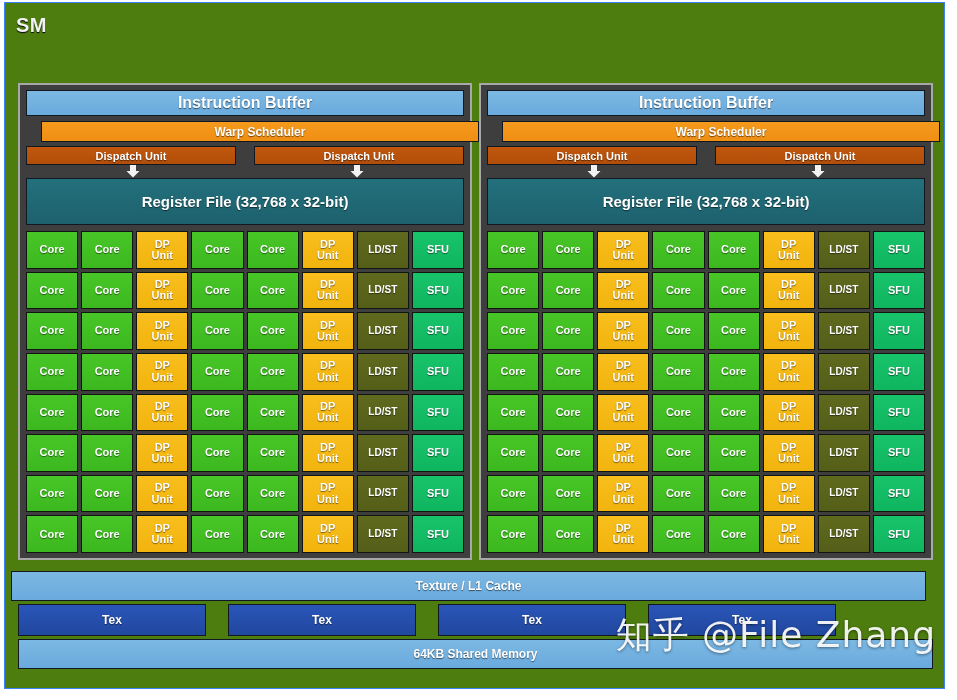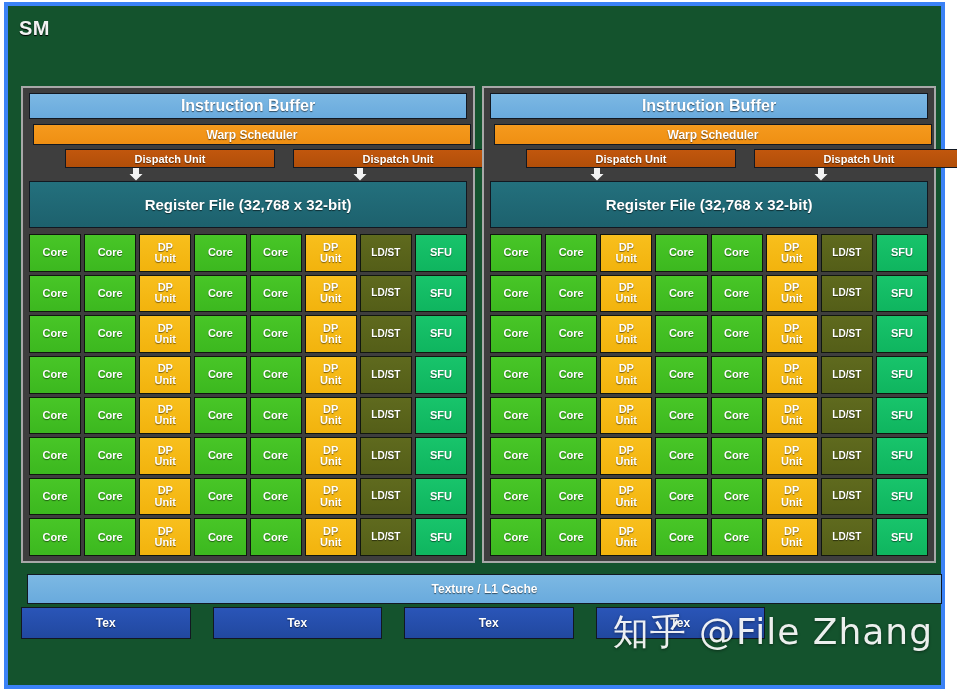--- a/index.html
+++ b/index.html
@@ -15,22 +15,22 @@
     font-family: "Liberation Sans", sans-serif;
   }
 
   
   #sm-panel {
     position: absolute;
     left: 4px;
     top: 2px;
     width: 941px;
     height: 687px;
-    background: #14532d;
-    border: 4px solid #3b82f6;
+    background: #4d7c0f;
+    border: 1px solid #3b82f6;
     box-sizing: border-box;
     padding: 0;
   }
 
   #sm-title {
     position: absolute;
     left: 11px;
     top: 11px;
     font-size: 20px;
     font-weight: bold;
@@ -81,32 +81,31 @@
 
   .instruction-buffer {
     position: absolute;
     left: 6px; top: 5px;
     width: 438px; height: 26px;
     background: linear-gradient(180deg,#7cb8e3 0%,#69aadd 100%);
     font-size: 16px;
   }
   .warp-scheduler {
     position: absolute;
-    left: 10px; top: 36px;
+    left: 21px; top: 36px;
     width: 438px; height: 21px;
     background: linear-gradient(180deg,#f59a1d 0%,#ef8f13 100%);
     font-size: 12px;
   }
   .dispatch-row {
     position: absolute;
     left: 6px; top: 61px;
     width: 438px; height: 27px;
     display: flex;
     gap: 18px;
-    margin-left: 36px;
   }
   .dispatch-unit {
     flex: 1 1 0;
     background: linear-gradient(180deg,#c1570d 0%,#b14e09 100%);
     font-size: 11px;
     height: 19px;
   }
   .arrow-row {
     position: absolute;
     left: 6px; top: 80px;
@@ -158,32 +157,32 @@
   }
   .cell-core { background: linear-gradient(180deg,#48c627 0%,#3cb81f 100%); }
   .cell-dp   { background: linear-gradient(180deg,#f8bf1d 0%,#f2b30d 100%); text-align: center; }
   .cell-ldst { background: linear-gradient(180deg,#5f6a1e 0%,#545e18 100%); font-size: 10px; }
   .cell-sfu  { background: linear-gradient(180deg,#18c46b 0%,#0fb55f 100%); }
   .cell span { display: block; }
 
   
   #texture-cache {
     position: absolute;
-    left: 19px;
+    left: 6px;
     top: 568px;
     width: 915px;
     height: 30px;
     background: linear-gradient(180deg,#7cb8e3 0%,#69aadd 100%);
     font-size: 12px;
   }
   #tex-row {
     position: absolute;
     left: 13px;
     top: 601px;
-    width: 744px;
+    width: 818px;
     height: 32px;
     display: flex;
     gap: 22px;
   }
   .tex-unit {
     flex: 1 1 0;
     background: linear-gradient(180deg,#2a55b8 0%,#21489f 100%);
     font-size: 12px;
     height: 32px;
   }
@@ -690,16 +689,17 @@
 
   <div class="bar" id="texture-cache">Texture / L1 Cache</div>
 
   <div id="tex-row">
       <div class="bar tex-unit">Tex</div>
       <div class="bar tex-unit">Tex</div>
       <div class="bar tex-unit">Tex</div>
       <div class="bar tex-unit">Tex</div>
     </div>
 
+  <div class="bar" id="shared-memory">64KB Shared Memory</div>
 
   <div id="watermark">知乎 @File Zhang</div>
 
 </div>
 
 </body></html>

